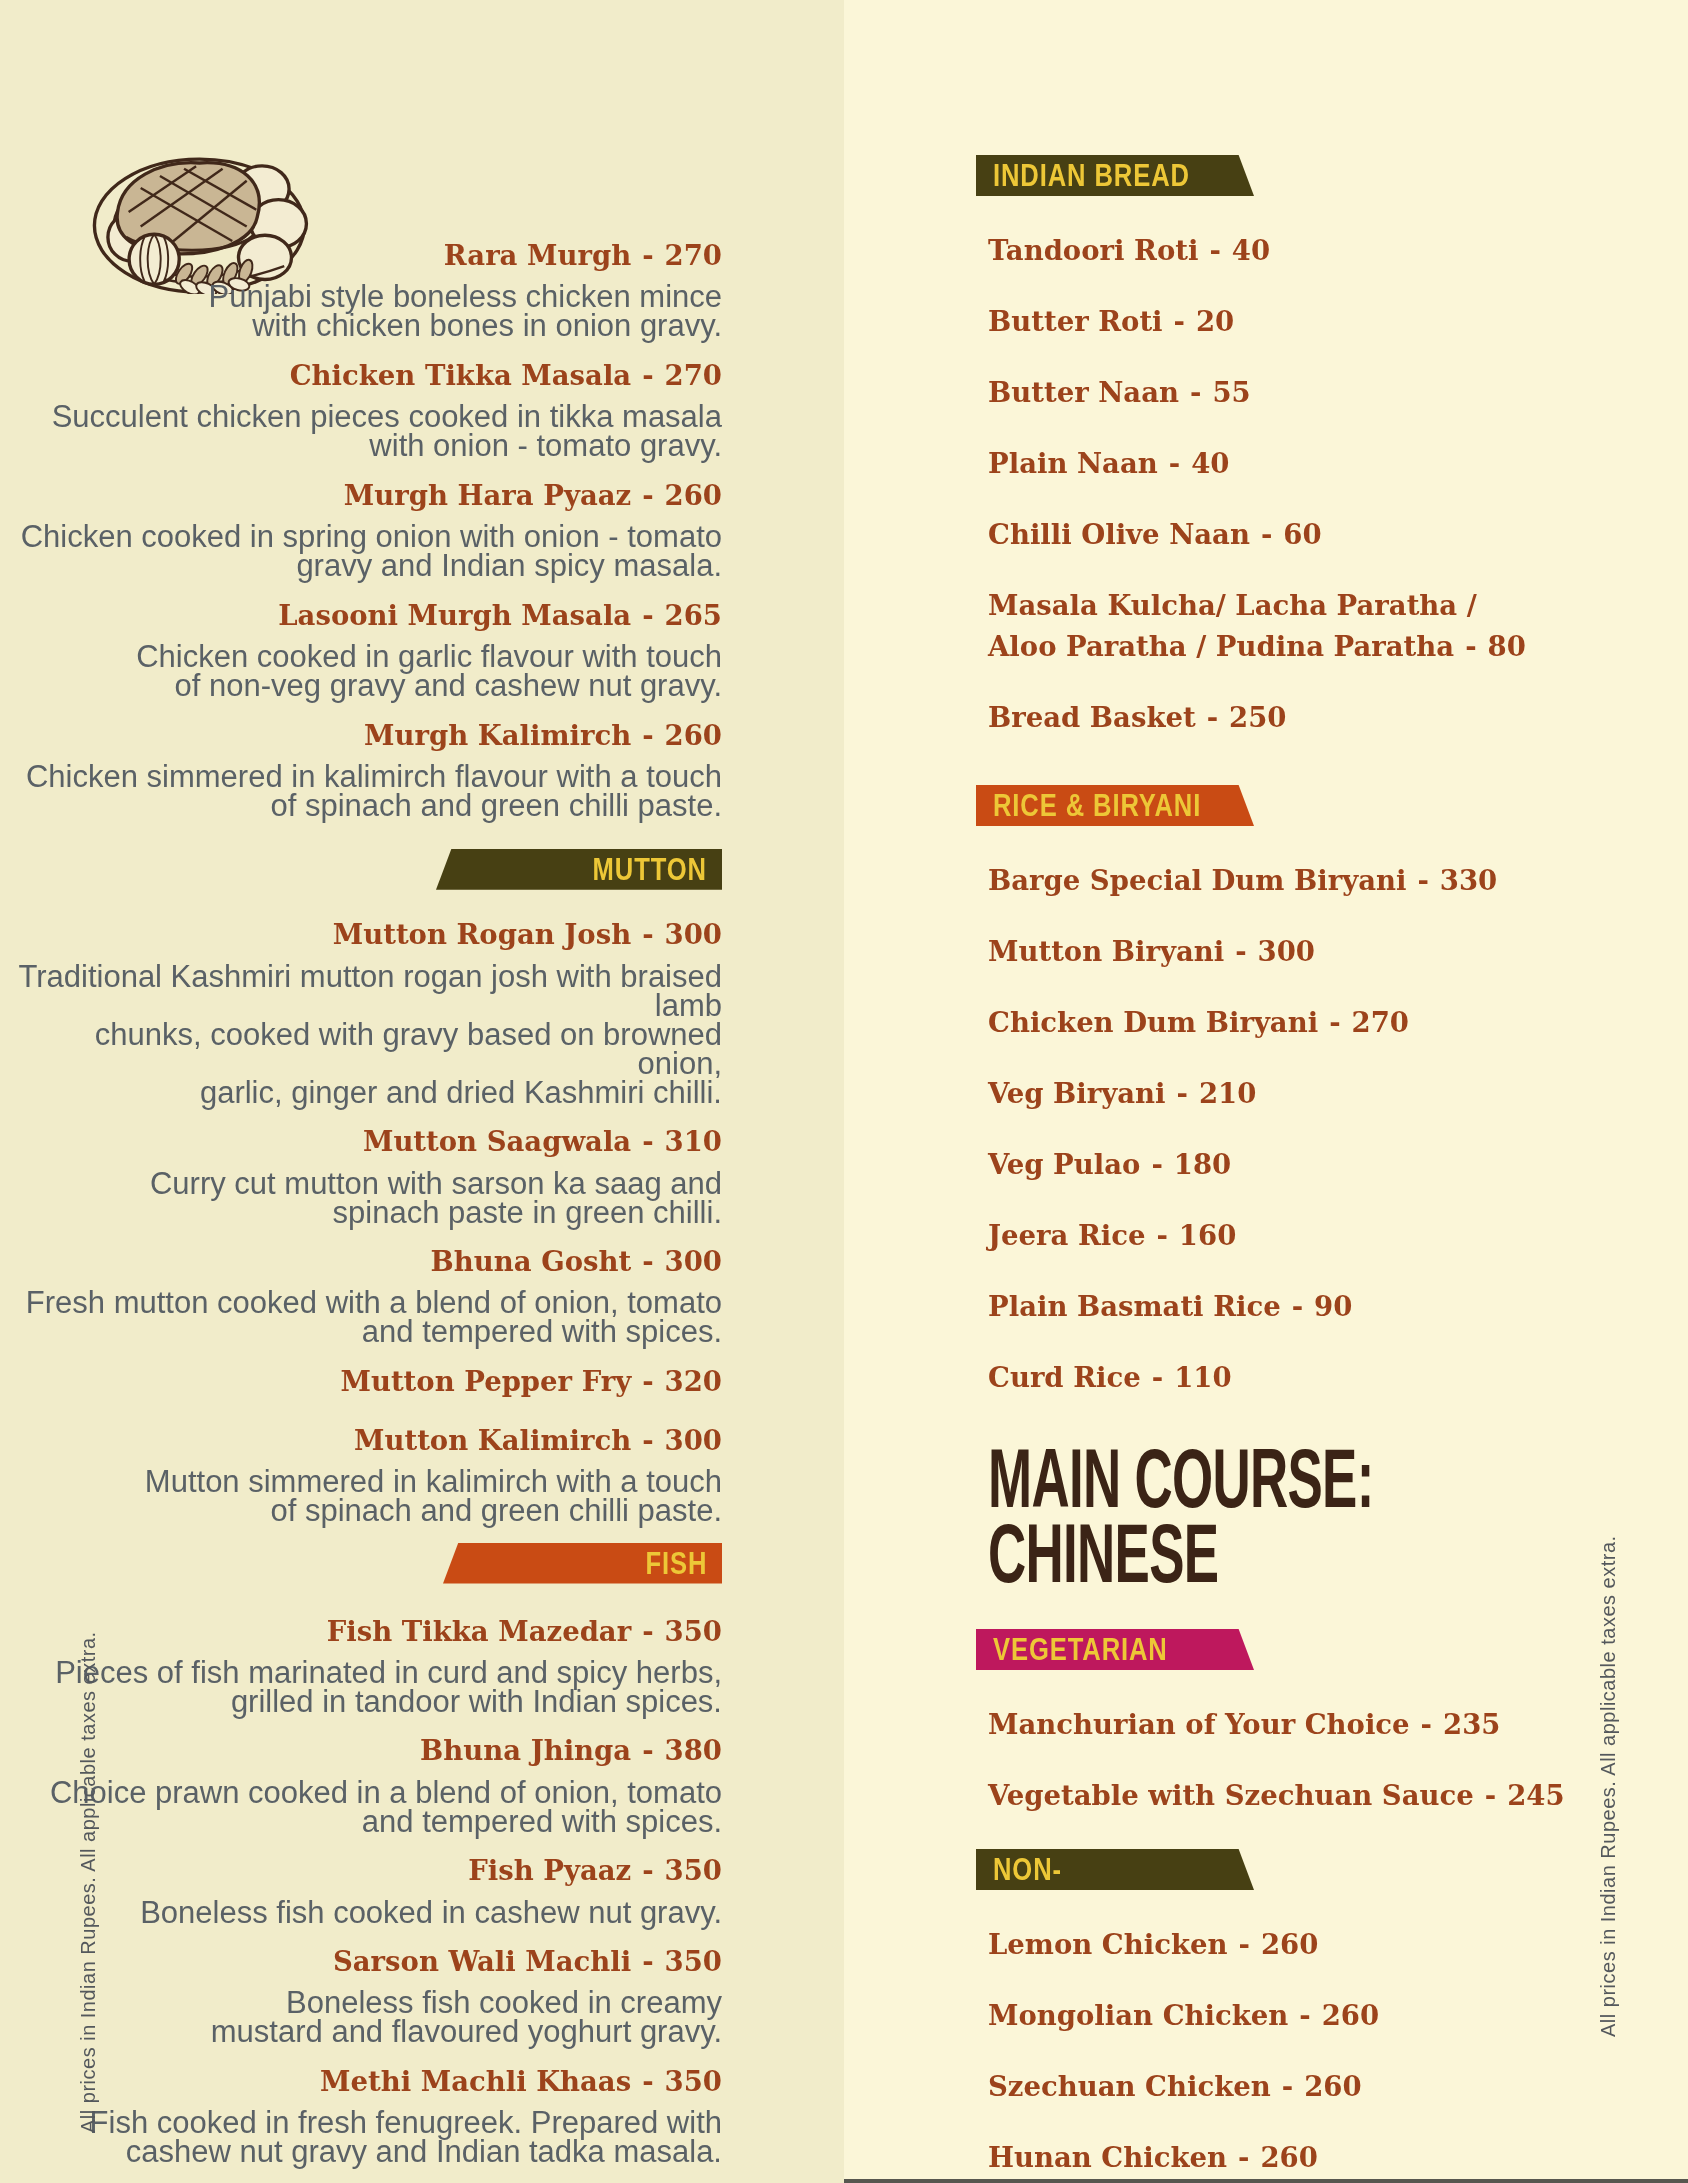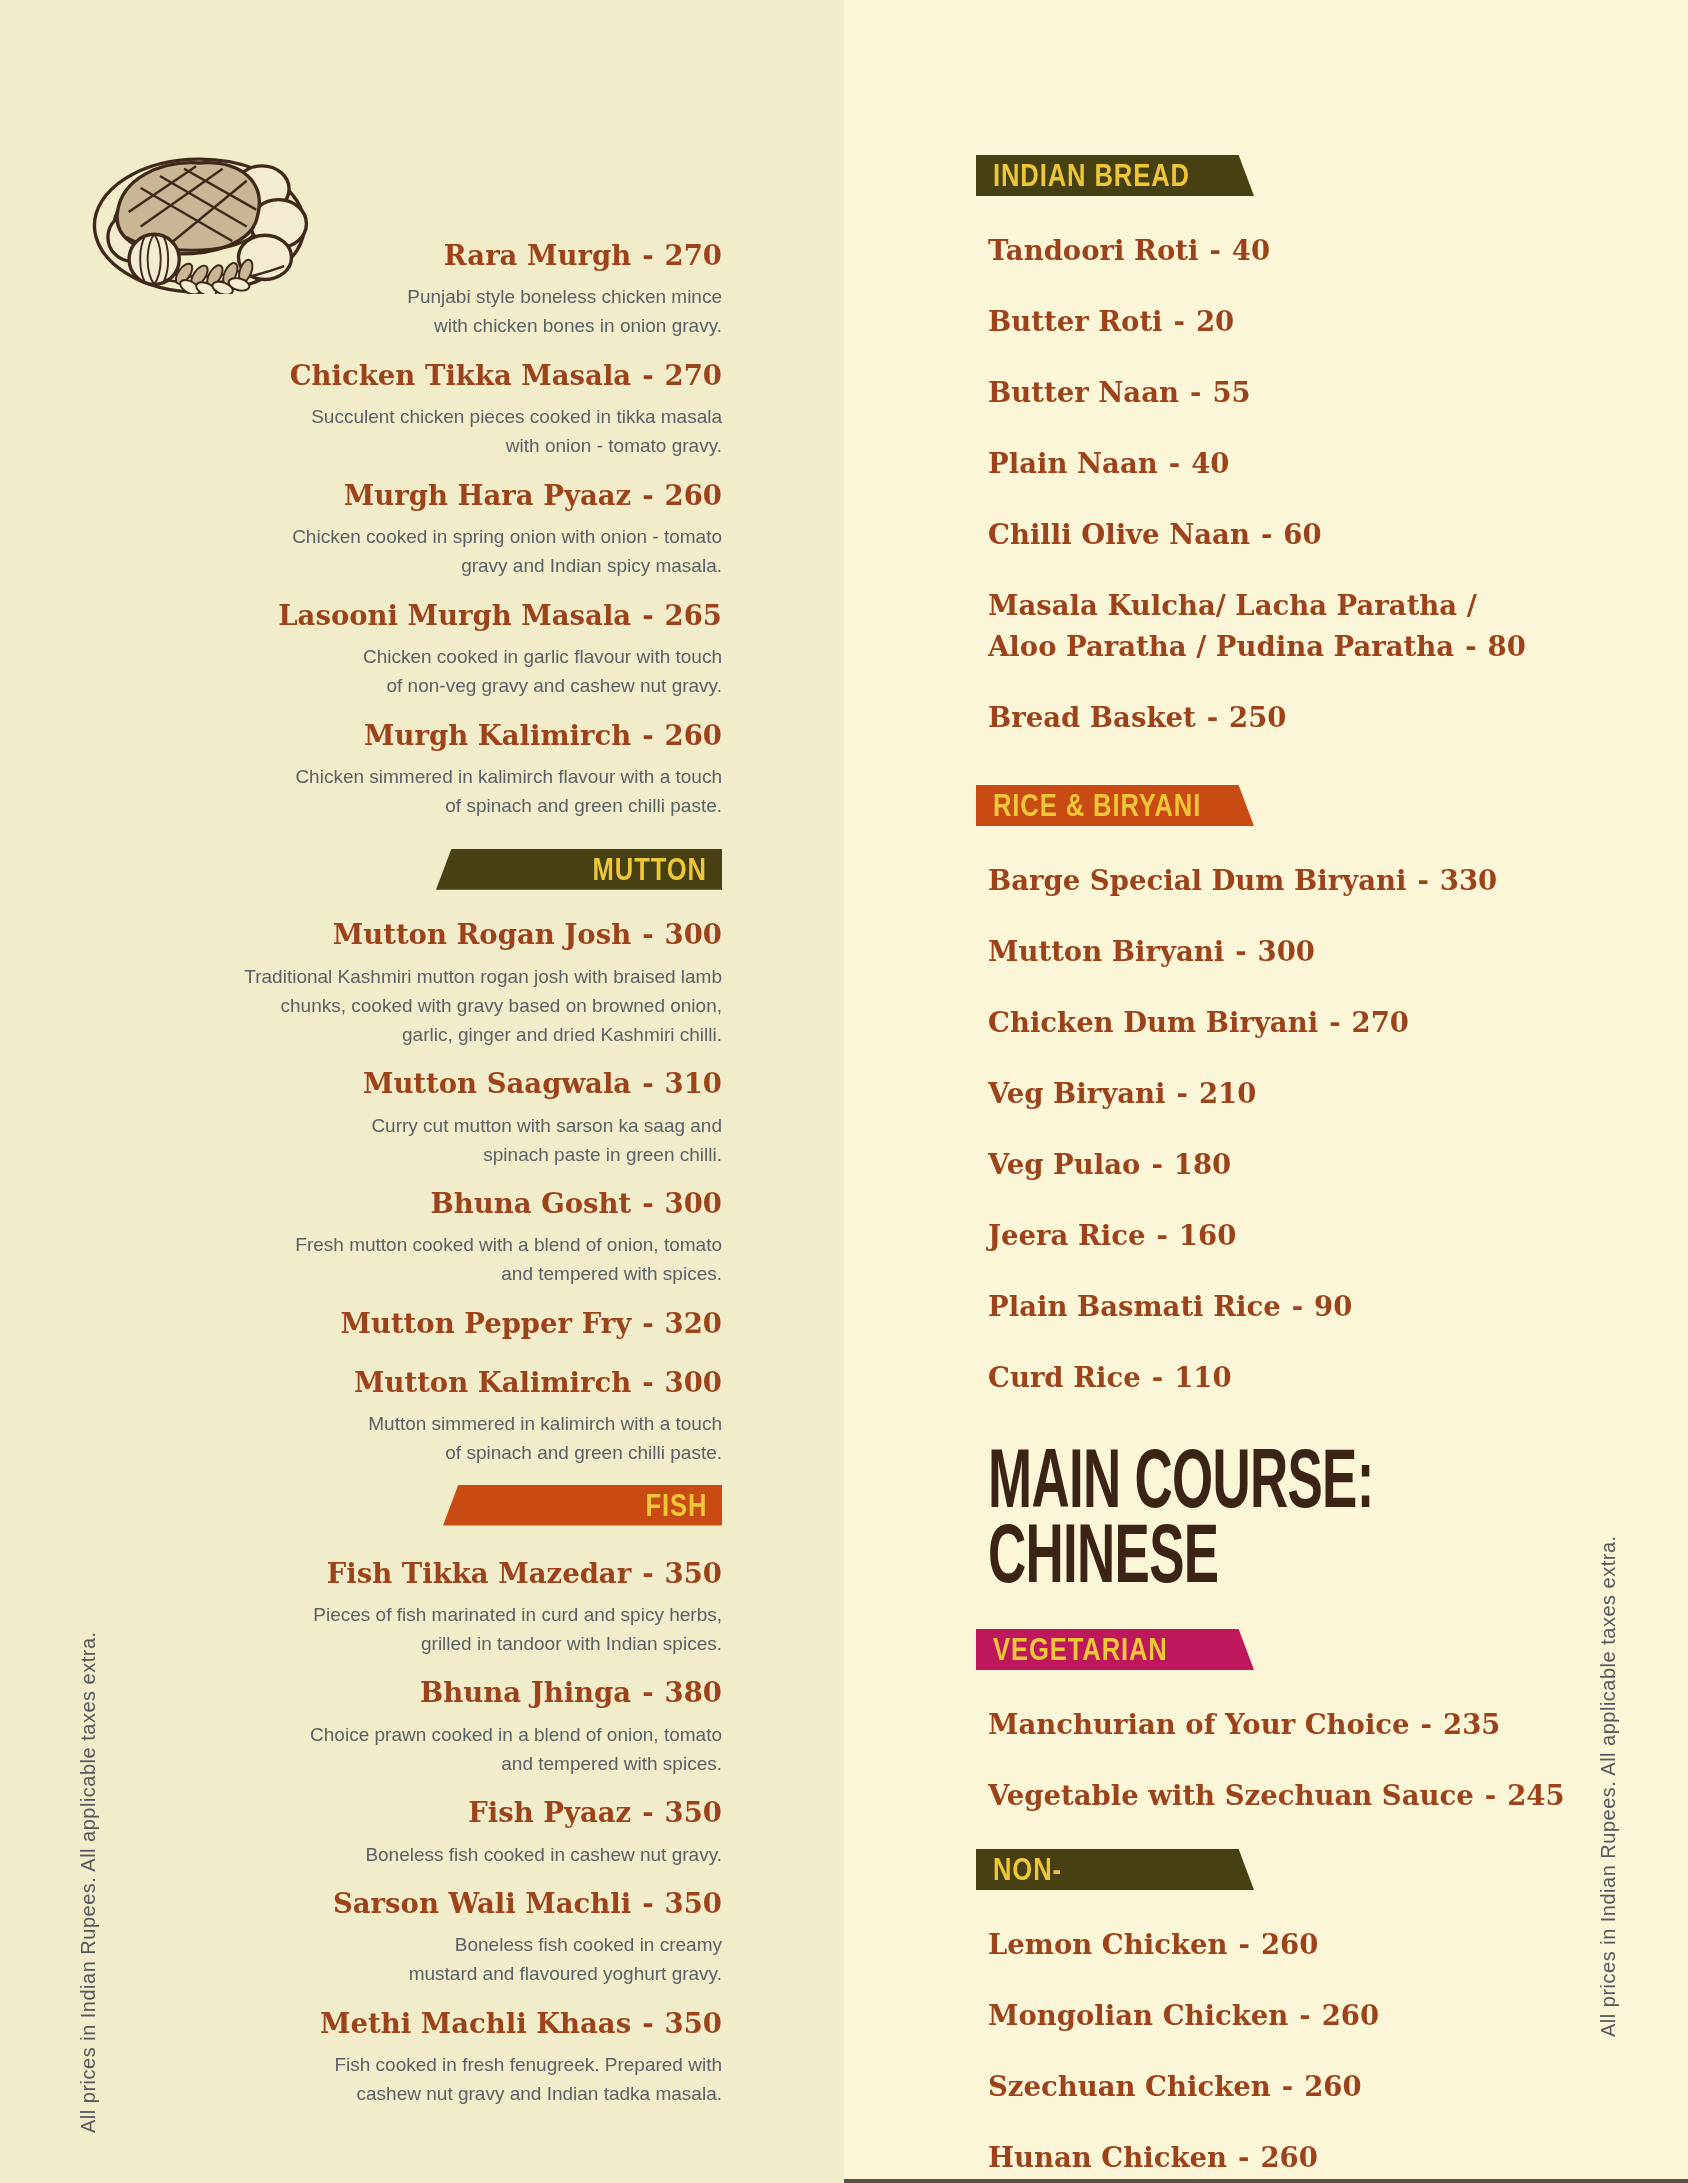--- a/index.html
+++ b/index.html
@@ -27,21 +27,21 @@
   .item{margin-bottom:17.6px;}
   .r-item{margin-bottom:30px;padding-left:12px;}
   .nameline{line-height:34px;white-space:pre-line;}
   .nm,.sep,.pr{
     font-family:"DejaVu Serif","Liberation Serif",serif;
     font-weight:700;font-size:27.5px;color:#9c431b;
   }
   .nm{white-space:pre-line;}
   .sep{display:inline-block;margin:0 11px;}
   .desc{
-    margin:3.3px 0 0;font-size:19px;line-height:29px;color:#5a6166;
+    margin:3.3px 0 0;font-size:31px;line-height:29px;color:#5a6166;
     white-space:pre-line;
   }
   .r-desc{margin-top:2.2px;}
   
   .banner{
     height:41px;line-height:41px;box-sizing:border-box;
   }
   .banner-label{
     display:inline-block;
     font-family:"Liberation Sans",sans-serif;font-weight:700;

